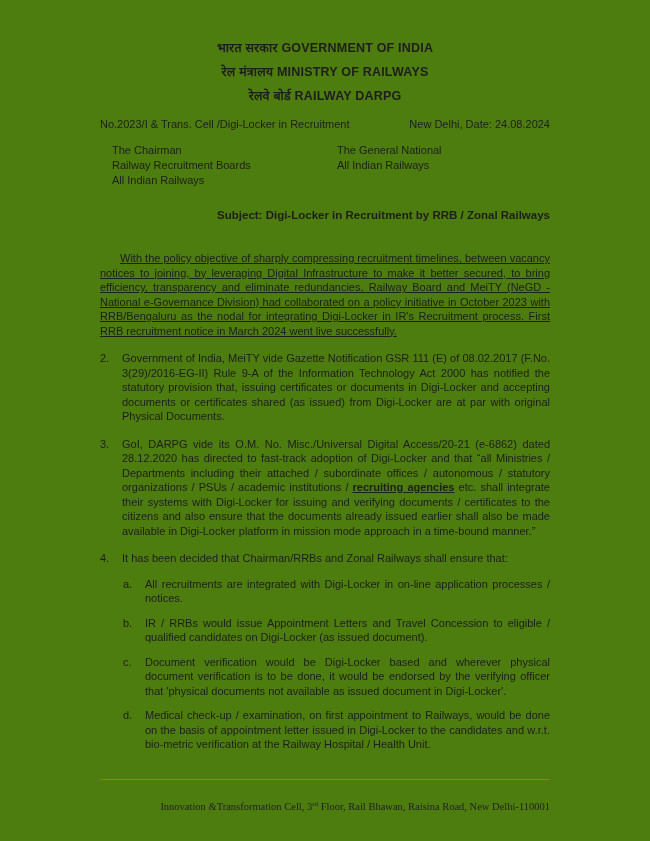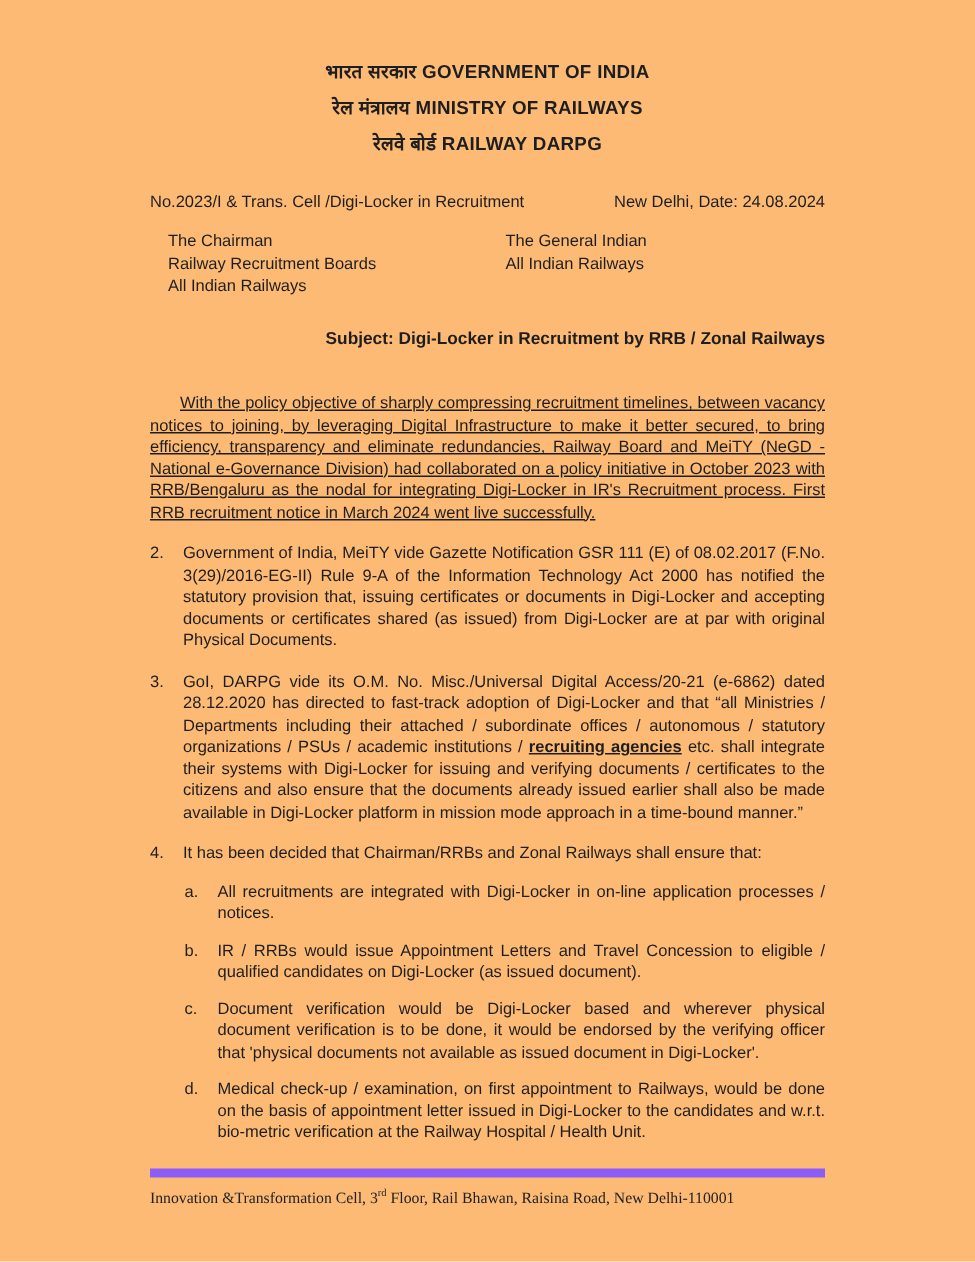--- a/index.html
+++ b/index.html
@@ -6,37 +6,37 @@
   html, body { background:#ffffff; }
   body {
     width:650px; height:841px;
     font-family:"Liberation Sans","DejaVu Sans",sans-serif;
     color:#1e1e1e;
     -webkit-font-smoothing:antialiased;
   }
   .page {
     position:relative;
     width:650px; height:841px;
-    background:#fdba74;
+    background:#4d7c0f;
     padding:36px 100px 0 100px;
     overflow:hidden;
   }
   .hdr-line {
     text-align:center;
     font-weight:bold;
     font-size:12.5px;
     line-height:24px;
     letter-spacing:0.2px;
   }
   .ref-row {
     display:flex;
     justify-content:space-between;
     font-size:11px;
     line-height:15px;
-    margin-top:20px;
+    margin-top:9px;
   }
   .addressees {
     display:flex;
     margin-top:11px;
     font-size:11px;
     line-height:15px;
   }
   .addr-col { width:50%;margin-left:12px; }
   .subject {
     margin-top:20px;
@@ -64,23 +64,23 @@
     margin-top:10px;
   }
   .sub-item.first { margin-top:11px; }
   .letter-col { width:22px; flex:none; }
   .sub-body { flex:1; text-align:justify; }
   .bold-underline { font-weight:bold; text-decoration:underline; }
   .footer {
     position:absolute;
     top:779px; left:100px;
     width:450px;
-    border-top:6px solid #8b5cf6;
-    padding-top:8px;
-    text-align:left;
+    border-top:1px solid #8b5cf6;
+    padding-top:20px;
+    text-align:right;
     font-family:"Liberation Serif","DejaVu Serif",serif;
     font-size:10.5px;
     line-height:13px;
     color:#222222;
   }
   .footer sup { font-size:7px; vertical-align:super; line-height:0; }
 </style>
 </head>
 <body>
 
@@ -95,21 +95,21 @@
     <span>New Delhi, Date: 24.08.2024</span>
   </div>
 
   <div class="addressees">
     <div class="addr-col">
       <div>The Chairman</div>
       <div>Railway Recruitment Boards</div>
       <div>All Indian Railways</div>
     </div>
     <div class="addr-col">
-      <div>The General Indian</div>
+      <div>The General National</div>
       <div>All Indian Railways</div>
     </div>
   </div>
 
   <div class="subject">Subject: Digi-Locker in Recruitment by RRB / Zonal Railways</div>
 
   <div class="body-text intro">With the policy objective of sharply compressing recruitment timelines, between vacancy notices to joining, by leveraging Digital Infrastructure to make it better secured, to bring efficiency, transparency and eliminate redundancies, Railway Board and MeiTY (NeGD - National e-Governance Division) had collaborated on a policy initiative in October 2023 with RRB/Bengaluru as the nodal for integrating Digi-Locker in IR's Recruitment process. First RRB recruitment notice in March 2024 went live successfully.</div>
 
   <div class="body-text num-item">
     <span class="num-col">2.</span>

